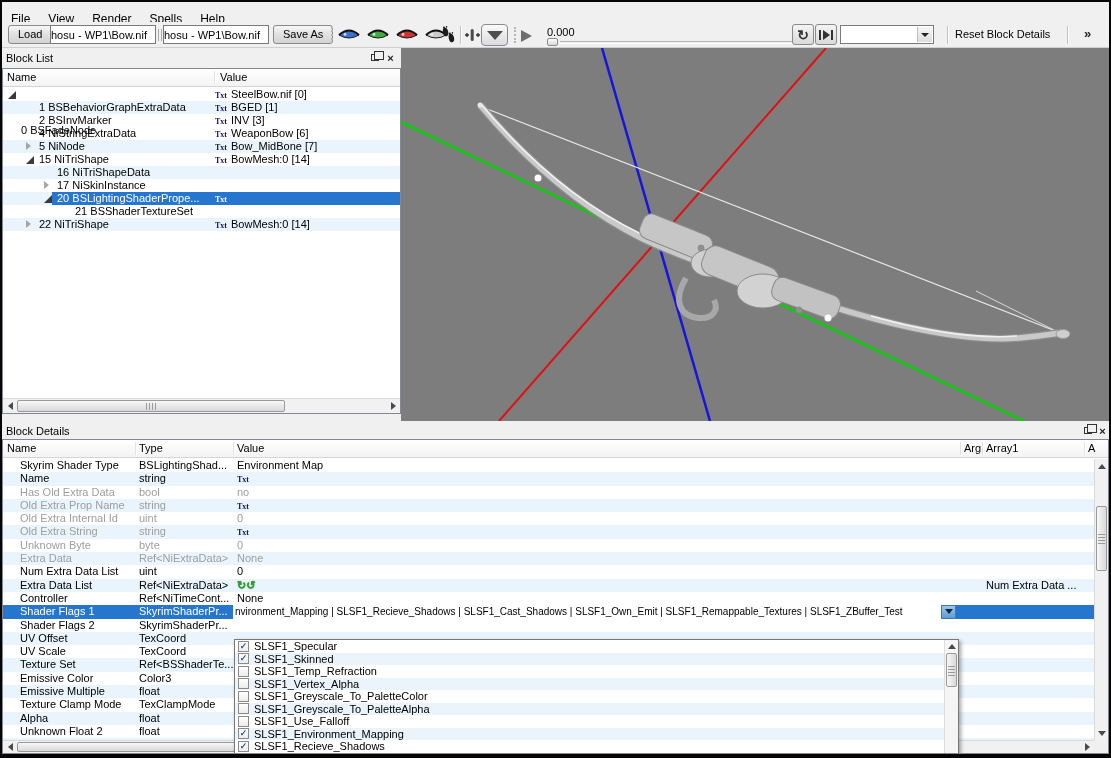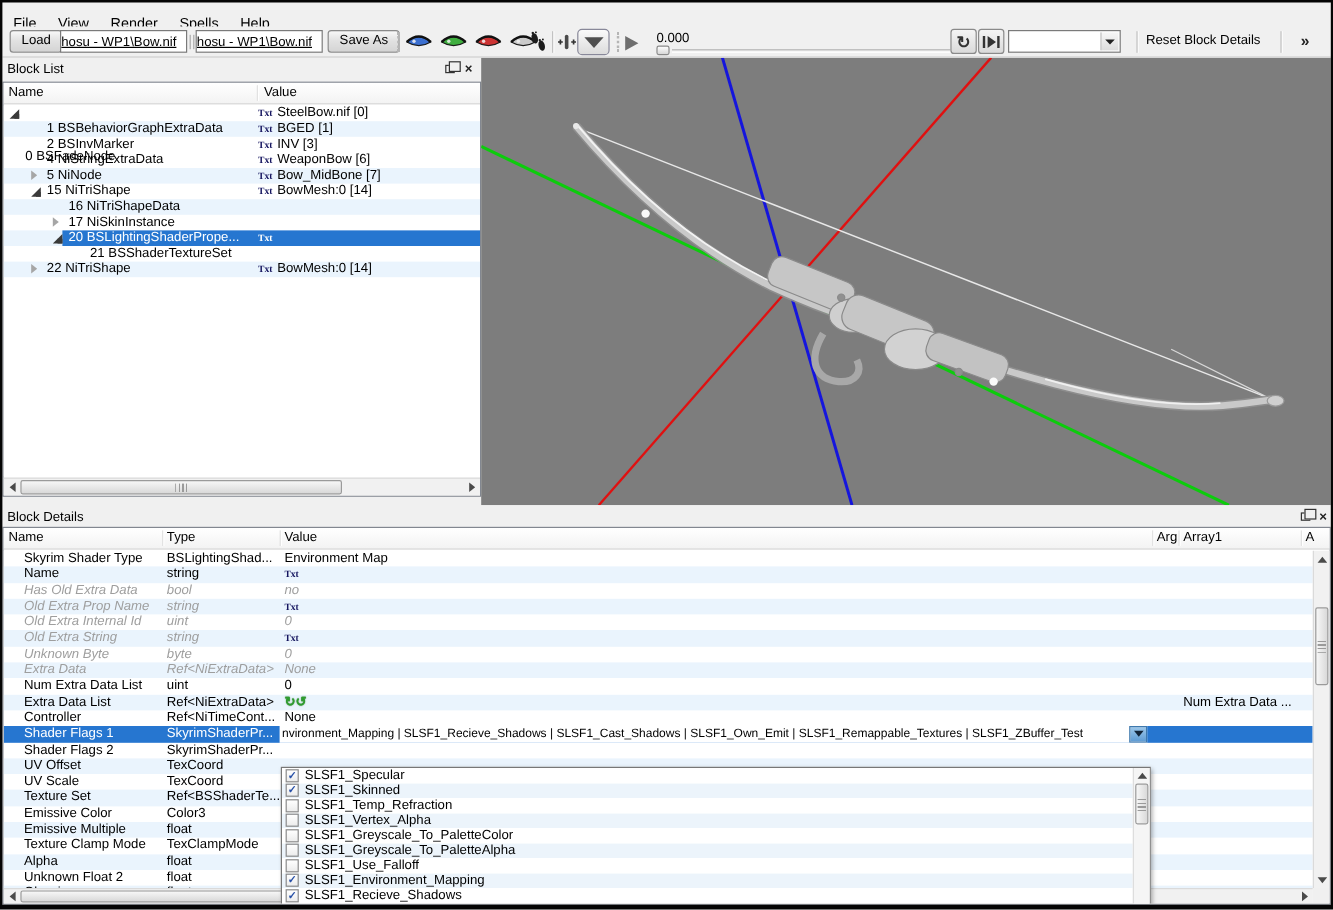--- a/index.html
+++ b/index.html
@@ -13,21 +13,21 @@
     font-size:12px;background:#f0f0f0;border-bottom:1px solid #e0e0e0;z-index:5;}
   .menu-item{padding:2px 9px;cursor:default;}
 
   
   .toolbar{position:absolute;left:2px;top:22px;right:2px;height:26px;background:#f0f0f0;
     border-bottom:1px solid #cfcfcf;font-size:11px;z-index:5;}
   .toolbar>*{position:absolute;}
   .tb-btn{height:19px;top:3px;padding:0 9px;font-size:11px;line-height:17px;text-align:center;
     background:linear-gradient(#f8f8f8,#e2e2e2 45%,#d4d4d4);border:1px solid #8a8a8a;border-radius:3px;}
   .tb-input{height:19px;top:3px;border:1px solid #7a7a7a;background:#fff;font-size:11px;
-    font-family:"Liberation Sans",sans-serif;padding:0 0;text-decoration:underline;}
+    font-family:"Liberation Sans",sans-serif;padding:0 0;}
   .tb-sep{top:4px;width:2px;height:18px;border-left:1px solid #c2c2c2;border-right:1px solid #fdfdfd;}
   .tb-handle{top:5px;width:3px;height:16px;border-left:2px dotted #b5b5b5;}
   .grip{top:7px;width:4px;height:12px;border-left:1px solid #aaa;border-right:1px solid #aaa;}
   .tb-eyes{left:336px;top:6px;display:flex;gap:7px;}
   .tb-eye{width:22px;height:13px;display:inline-block;}
   .chev-btn{left:479px;top:2px;width:27px;height:22px;border:1px solid #889;border-radius:4px;
     background:linear-gradient(#fafafa,#dcdcdc);display:flex;align-items:center;justify-content:center;}
   .tri-dn-big{width:0;height:0;border-left:8px solid transparent;border-right:8px solid transparent;border-top:9px solid #4f4f4f;}
   .play-tri{left:519px;top:8px;width:0;height:0;border-top:6px solid transparent;border-bottom:6px solid transparent;border-left:11px solid #6e6e6e;}
   .time-label{left:545px;top:4px;font-size:11px;}
@@ -82,21 +82,21 @@
 
   
   .viewport{position:absolute;left:401px;top:48px;width:708px;height:373px;background:#7d7d7d;}
 
   
   .block-details{position:absolute;left:2px;top:421px;width:1107px;height:333px;}
   .bd-box{position:absolute;left:0;top:18px;right:0;bottom:0;border:1px solid #828790;background:#fff;overflow:hidden;}
   .bd-rows{position:absolute;left:0;top:19px;right:14px;bottom:13px;overflow:hidden;background:#fff;}
   .bd-row{position:relative;height:13.3px;line-height:13.3px;font-size:11px;white-space:nowrap;}
   .bd-row.alt{background:#eaf4fd;}
-  .bd-row.muted .rowtext{color:#9e9e9e;font-style:italic;}
+  .bd-row.muted .rowtext{color:#9e9e9e;}
   .bd-row.selected{background:#2676d0;}
   .bd-row.selected .rowtext{color:#fff;}
   .bd-row>*{position:absolute;top:0;}
   .c-name{left:17px;} .c-type{left:136px;} .c-val{left:234px;} .c-arr{left:983px;}
   .refresh-ic{font-size:11px;font-weight:bold;color:#2f9e2f;text-shadow:0 0 1px #1c6e1c;}
   .combo{position:absolute;left:230px;top:0;width:723px;height:13.3px;background:#fff;overflow:hidden;}
   .combo .cmb-text{position:absolute;left:2px;right:16px;top:0;bottom:0;font-size:10px;line-height:13px;overflow:hidden;white-space:nowrap;color:#000;}
   .combo .cmb-btn{position:absolute;right:0;top:0;bottom:0;width:15px;background:linear-gradient(#9cc7ea,#5e9bd4);
     border:1px solid #3f79ad;display:flex;align-items:center;justify-content:center;}
   .combo .cmb-btn i{width:0;height:0;border-left:4px solid transparent;border-right:4px solid transparent;border-top:5px solid #12253a;}

